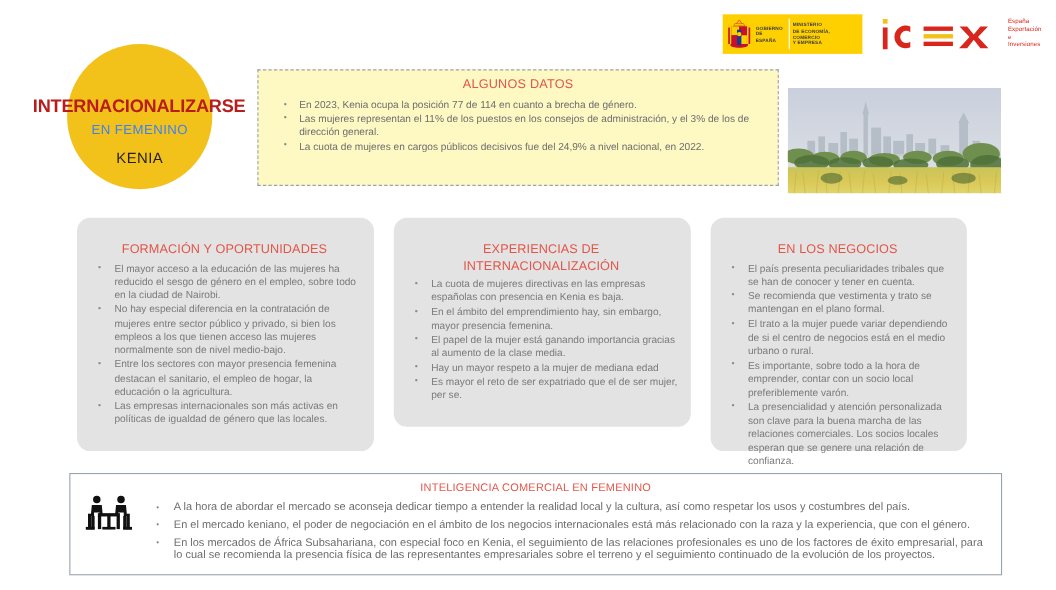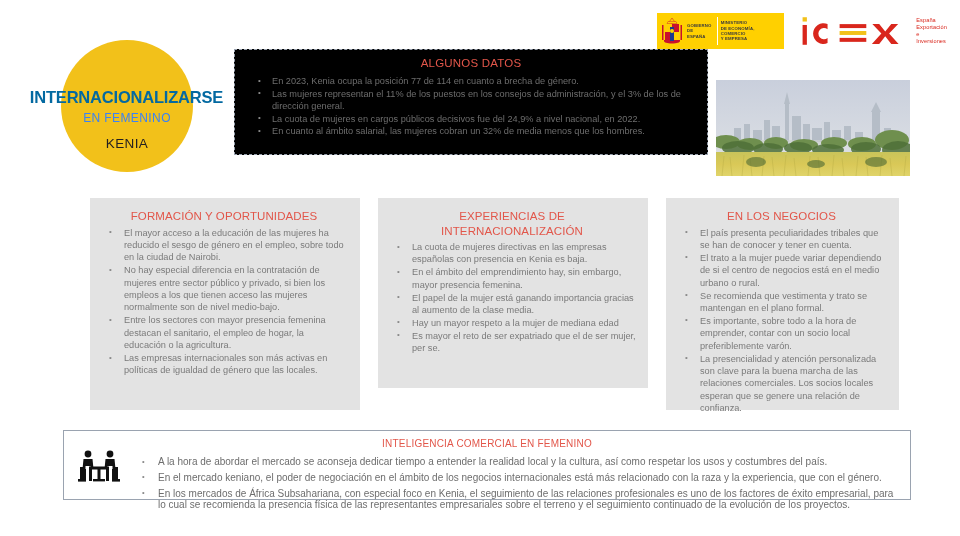--- a/index.html
+++ b/index.html
@@ -96,21 +96,21 @@
     border-radius: 50%;
   }
   .title-main {
     position: absolute;
     left: 14px;
     top: 88px;
     width: 225px;
     text-align: center;
     font-size: 16.5px;
     font-weight: bold;
-    color: #0369a1;
+    color: #b91c1c;
     letter-spacing: -0.2px;
     white-space: nowrap;
   }
   .title-sub {
     position: absolute;
     left: 61px;
     top: 111px;
     width: 132px;
     text-align: center;
     font-size: 12px;
@@ -125,25 +125,25 @@
     text-align: center;
     font-size: 13.5px;
     color: #231f20;
     letter-spacing: 0.4px;
   }
 
   
   .datos-box {
     position: absolute;
     left: 234px;
-    top: 49px;
+    top: 63px;
     width: 474px;
     height: 106px;
     border: 1.3px dashed #9aa3b0;
-    background: #000000;
+    background: #fef9c3;
     box-sizing: border-box;
     padding: 7px 10px 0 10px;
   }
   .datos-title {
     text-align: center;
     color: #E2564A;
     font-size: 11.5px;
     letter-spacing: 0.2px;
     margin-bottom: 6px;
   }
@@ -177,24 +177,23 @@
     height: 96px;
     overflow: hidden;
   }
   .photo svg { display: block; }
 
   
   .card {
     position: absolute;
     top: 198px;
     background: #E3E3E3;
-    border-radius: 0;
+    border-radius: 12px;
     box-sizing: border-box;
-    padding: 11px 12px 10px 10px;
-    margin-left: 20px;
+    padding: 22px 12px 10px 10px;
   }
   .card-1 { left: 70px;  width: 270px; height: 212px; }
   .card-2 { left: 358px; width: 270px; height: 190px; }
   .card-3 { left: 646px; width: 233px; height: 212px; }
 
   .card-title {
     text-align: center;
     color: #E2564A;
     font-size: 11.5px;
     line-height: 14.5px;
@@ -222,21 +221,21 @@
     font-size: 8px;
     color: #8a8a8a;
   }
 
   
   .bottom-box {
     position: absolute;
     left: 63px;
     top: 430px;
     width: 848px;
-    height: 70px;
+    height: 93px;
     border: 1px solid #9aa3b0;
     box-sizing: border-box;
     background: #ffffff;
     padding: 6px 14px 0 0;
   }
   .meeting-icon {
     position: absolute;
     left: 12px;
     top: 18px;
     width: 46px;
@@ -325,21 +324,20 @@
   <div class="title-main">INTERNACIONALIZARSE</div>
   <div class="title-sub">EN FEMENINO</div>
   <div class="title-country">KENIA</div>
 
   <div class="datos-box">
     <div class="datos-title">ALGUNOS DATOS</div>
     <ul class="datos-list">
       <li>En 2023, Kenia ocupa la posición 77 de 114 en cuanto a brecha de género.</li>
       <li>Las mujeres representan el 11% de los puestos en los consejos de administración, y el 3% de los de dirección general.</li>
       <li>La cuota de mujeres en cargos públicos decisivos fue del 24,9% a nivel nacional, en 2022.</li>
-      <li>En cuanto al ámbito salarial, las mujeres cobran un 32% de media menos que los hombres.</li>
     </ul>
   </div>
 
   <div class="photo">
     <svg width="194" height="96" viewBox="0 0 194 96">
       <defs>
         <linearGradient id="sky" x1="0" y1="0" x2="0" y2="1">
           <stop offset="0%" stop-color="#c9cfdc"></stop>
           <stop offset="60%" stop-color="#d7dbe2"></stop>
           <stop offset="100%" stop-color="#dfe2e2"></stop>
@@ -435,22 +433,22 @@
       <li>El papel de la mujer está ganando importancia gracias al aumento de la clase media.</li>
       <li>Hay un mayor respeto a la mujer de mediana edad</li>
       <li>Es mayor el reto de ser expatriado que el de ser mujer, per se.</li>
     </ul>
   </div>
 
   <div class="card card-3">
     <div class="card-title">EN LOS NEGOCIOS</div>
     <ul class="card-list">
       <li>El país presenta peculiaridades tribales que se han de conocer y tener en cuenta.</li>
+      <li>Se recomienda que vestimenta y trato se mantengan en el plano formal.</li>
       <li>El trato a la mujer puede variar dependiendo de si el centro de negocios está en el medio urbano o rural.</li>
-      <li>Se recomienda que vestimenta y trato se mantengan en el plano formal.</li>
       <li>Es importante, sobre todo a la hora de emprender, contar con un socio local preferiblemente varón.</li>
       <li>La presencialidad y atención personalizada son clave para la buena marcha de las relaciones comerciales. Los socios locales esperan que se genere una relación de confianza.</li>
     </ul>
   </div>
 
   <div class="bottom-box">
     <svg class="meeting-icon" viewBox="0 0 46 40">
       <g fill="#111111">
         <circle cx="12" cy="5" r="3.4"></circle>
         <path d="M7.5 10 L16.5 10 L17.5 20 L14.5 20 L14.5 17 L9.5 17 L9.5 20 L6.5 20 Z"></path>

